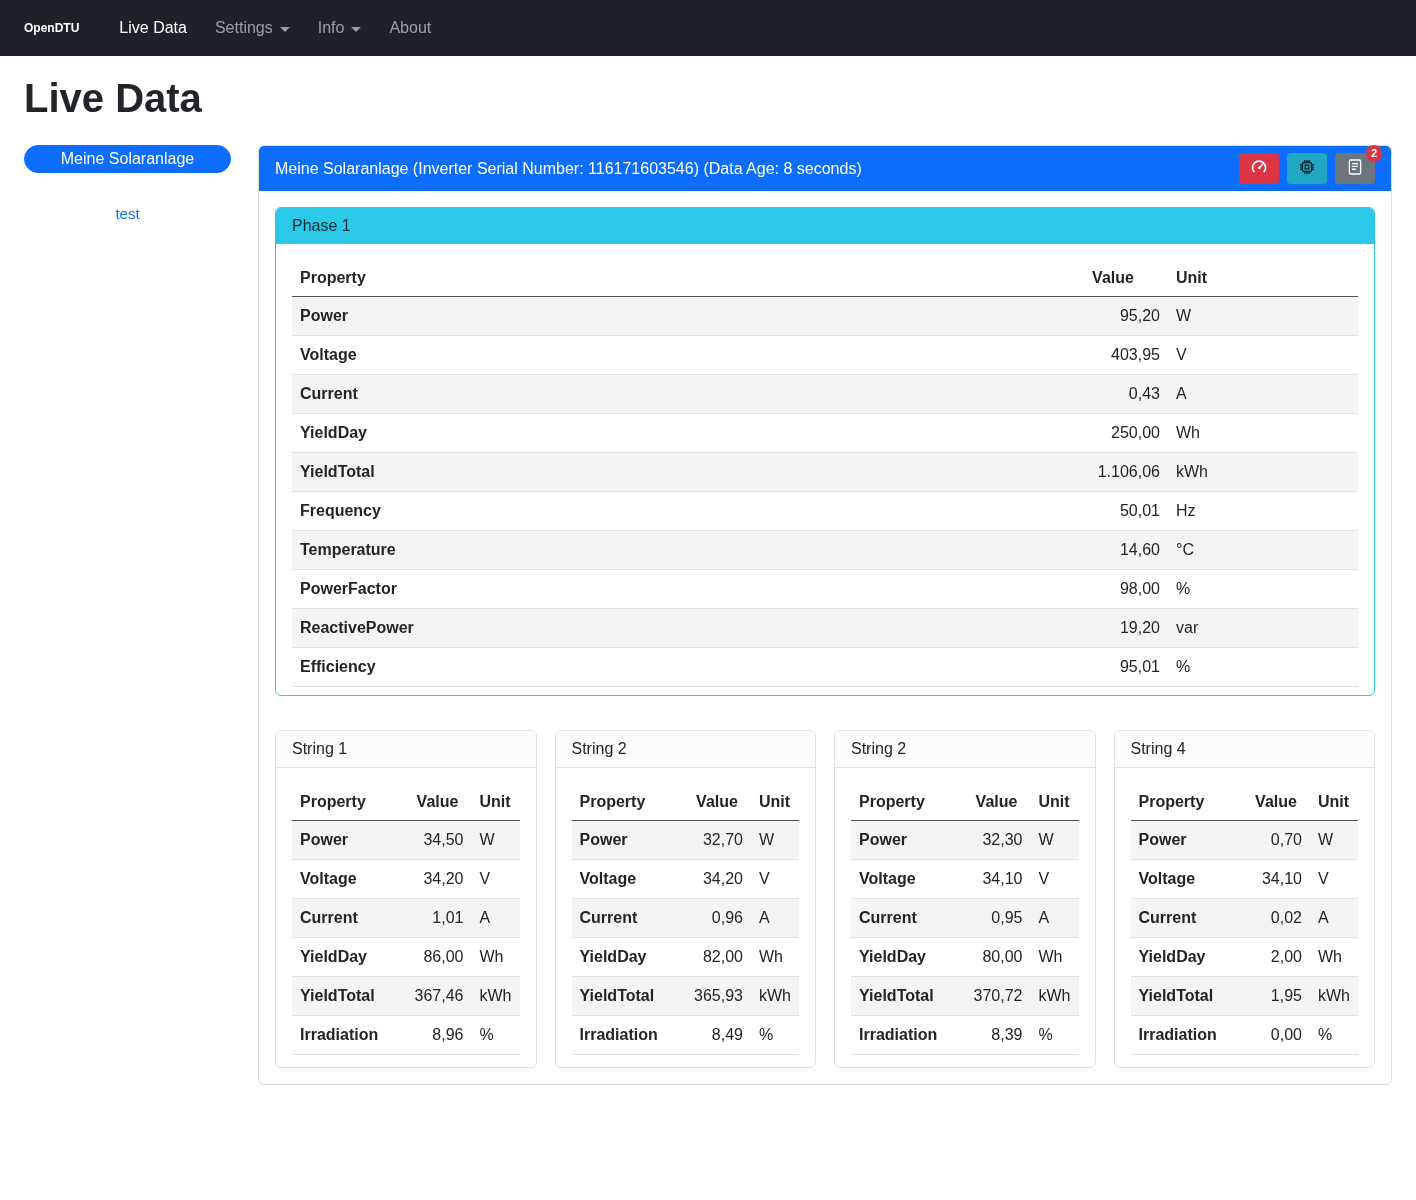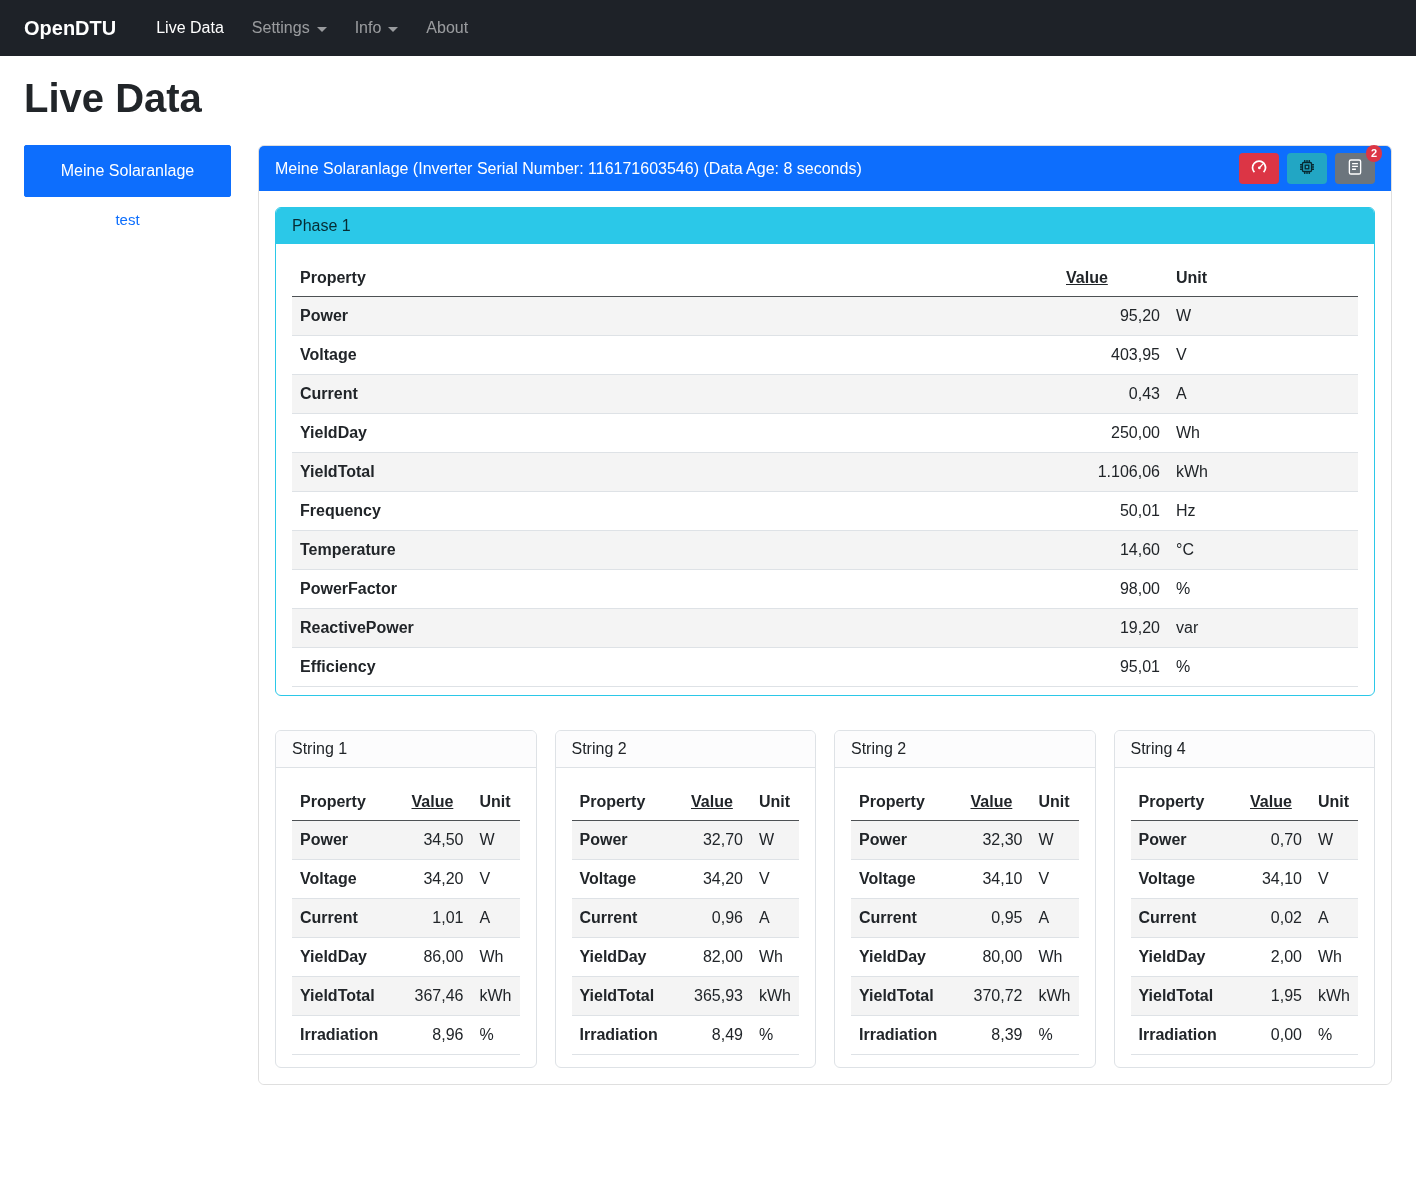--- a/index.html
+++ b/index.html
@@ -23,21 +23,21 @@
   
   .navbar{
     background:var(--navbar-bg);
     height:56px;
     display:flex;
     align-items:center;
     padding:0 24px;
   }
   .brand{
     color:#fff;
-    font-size:20px;
+    font-size:12px;
     font-weight:700;
     margin-right:26px;
     cursor:pointer;
   }
   .nav-link{
     color:rgba(255,255,255,.55);
     font-size:16px;
     text-decoration:none;
     padding:8px 14px;
     cursor:pointer;
@@ -64,28 +64,28 @@
   .content-row{display:flex;align-items:flex-start;gap:27px;}
   
   .sidebar{width:207px;flex-shrink:0;}
   .inverter-btn{
     width:100%;
     background:var(--primary);
     border:1px solid var(--primary);
     color:#fff;
     font-size:16px;
     font-family:inherit;
-    padding:16px 12px;
-    border-radius:2px;
+    padding:4px 12px;
+    border-radius:17px;
     cursor:pointer;
   }
   .test-link{
     display:block;
     text-align:center;
-    margin-top:14px;
+    margin-top:32px;
     color:var(--primary);
     font-size:15px;
     text-decoration:none;
     cursor:pointer;
   }
   
   .main{flex:1;}
   .panel{
     border:1px solid rgba(0,0,0,.125);
     border-radius:6px;
@@ -141,21 +141,21 @@
   }
   .phase-card-body{padding:16px 16px 8px 16px;}
   
   table{width:100%;border-collapse:collapse;font-size:16px;}
   thead th{
     text-align:left;
     font-weight:700;
     padding:9px 8px;
     border-bottom:1px solid #4d5154;
   }
-  thead th.col-value{text-align:left;text-decoration:underline;}
+  thead th.col-value{text-align:center;}
   tbody th{
     text-align:left;
     font-weight:700;
     padding:10px 8px;
     border-bottom:1px solid var(--border);
   }
   tbody td{
     padding:10px 8px;
     border-bottom:1px solid var(--border);
   }

